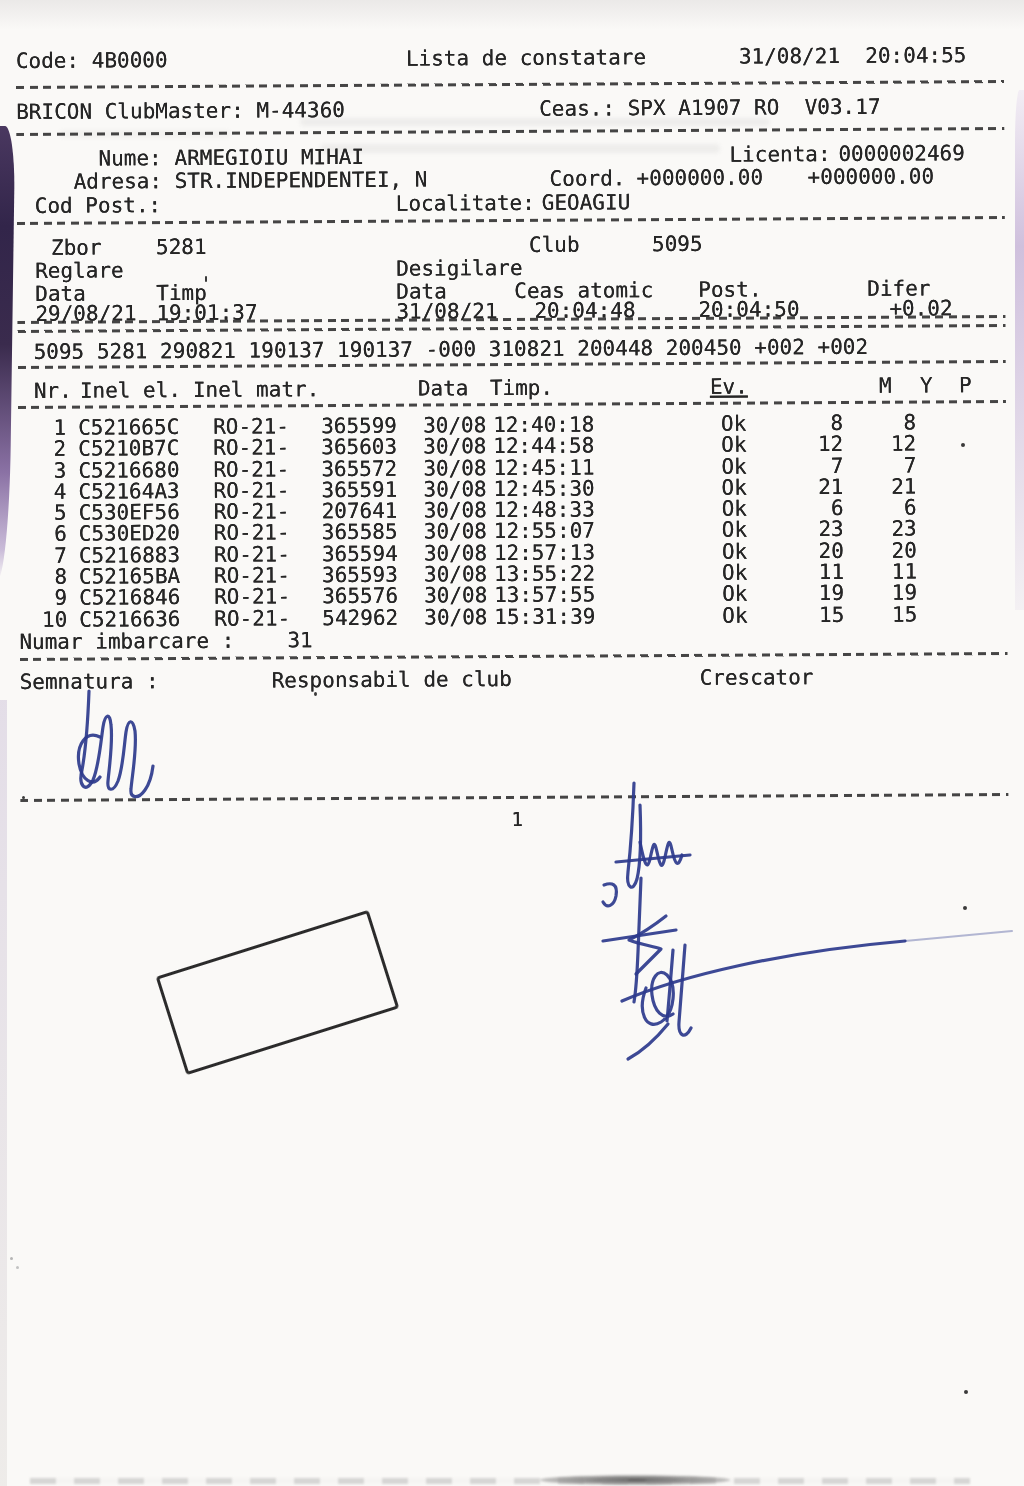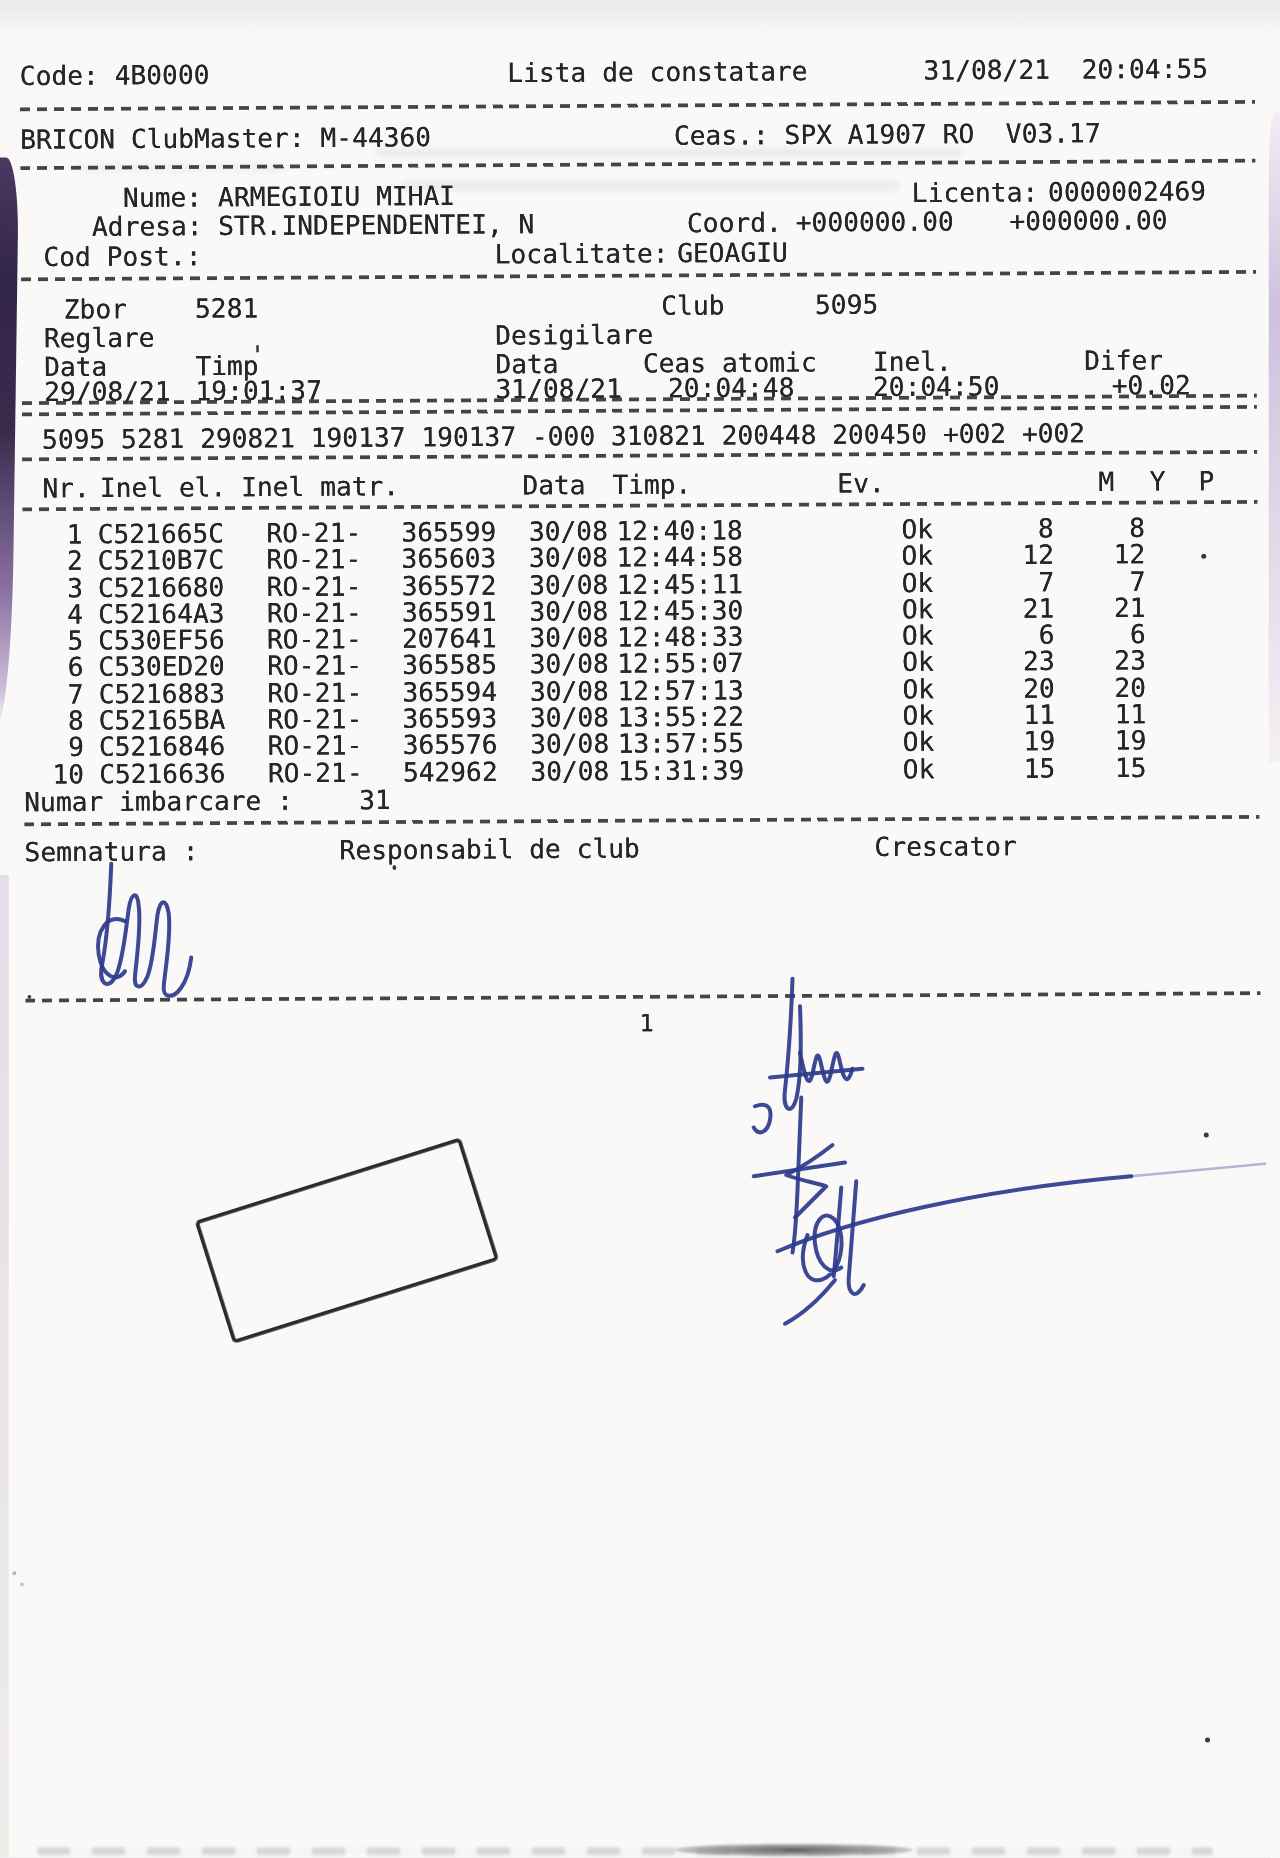--- a/index.html
+++ b/index.html
@@ -118,21 +118,21 @@
     <span class="t" style="left:532px;top:237px;">Club</span>
     <span class="t" style="left:655px;top:237px;">5095</span>
 
     <span class="t" style="left:38px;top:260px;">Reglare</span>
     <span class="t" style="left:399px;top:260px;">Desigilare</span>
 
     <span class="t" style="left:38px;top:283px;">Data</span>
     <span class="t" style="left:159px;top:283px;text-align:center;">Timp</span>
     <span class="t" style="left:399px;top:283px;">Data</span>
     <span class="t" style="left:517px;top:283px;">Ceas atomic</span>
-    <span class="t" style="left:701px;top:283px;">Inel.</span>
+    <span class="t" style="left:701px;top:283px;">Post.</span>
     <span class="t" style="left:870px;top:283px;">Difer</span>
 
     <span class="t" style="left:38px;top:303px;">29/08/21</span>
     <span class="t" style="left:159px;top:303px;">19:01:37</span>
     <span class="t" style="left:399px;top:303px;">31/08/21</span>
     <span class="t" style="left:517px;top:303px;margin-left:20px;">20:04:48</span>
     <span class="t" style="left:701px;top:303px;">20:04:50</span>
     <span class="t" style="left:892px;top:303px;">+0.02</span>
 
     <div class="dash" style="top:321px;"></div>
@@ -140,21 +140,21 @@
 
     <span class="t" style="left:36px;top:341px;">5095 5281 290821 190137 190137 -000 310821 200448 200450 +002 +002</span>
 
     <div class="dash" style="top:366px;"></div>
 
     <span class="t" style="left:36px;top:380px;">Nr.</span>
     <span class="t" style="left:82px;top:380px;">Inel el.</span>
     <span class="t" style="left:195px;top:380px;">Inel matr.</span>
     <span class="t" style="left:420px;top:380px;">Data</span>
     <span class="t" style="left:492px;top:380px;">Timp.</span>
-    <span class="t" style="left:672px;top:380px;">Ev.</span>
+    <span class="t" style="left:712px;top:380px;text-decoration:underline;">Ev.</span>
     <span class="t" style="left:881px;top:380px;">M</span>
     <span class="t" style="left:922px;top:380px;">Y</span>
     <span class="t" style="left:961px;top:380px;">P</span>
 
     <div class="dash" style="top:406px;"></div>
 
     <div class="rows">
       <div class="row">
           <span class="cell c-nr">1</span>
           <span class="cell c-el">C521665C</span>

